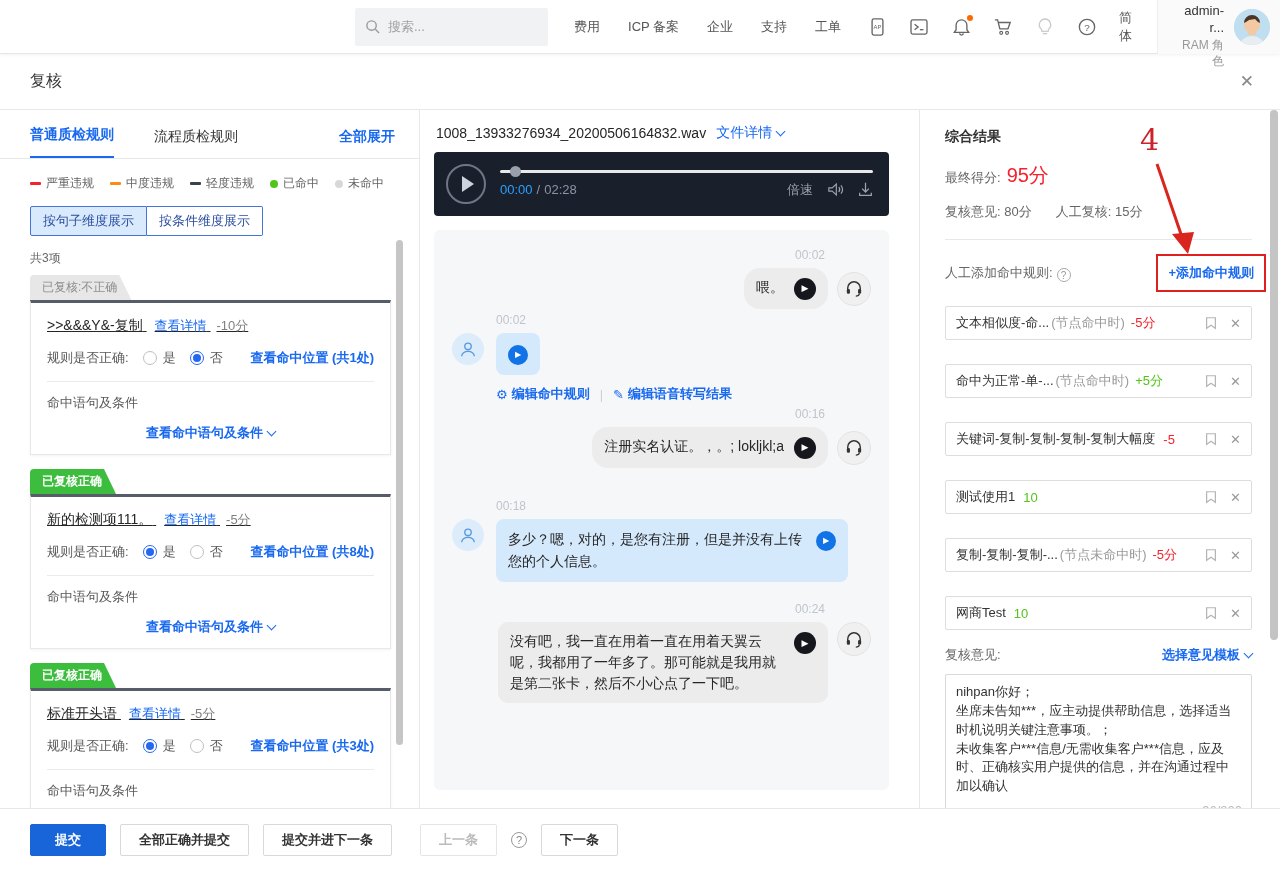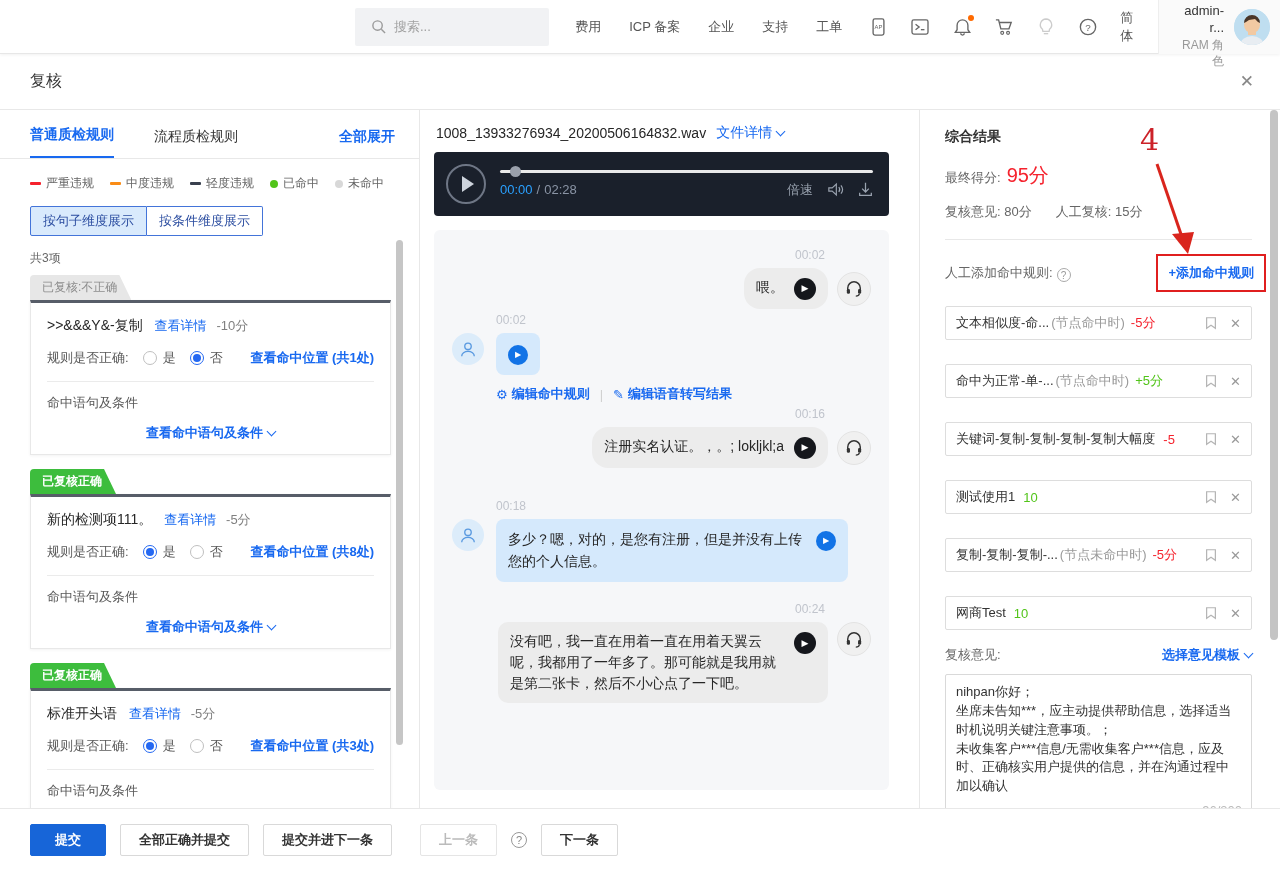--- a/index.html
+++ b/index.html
@@ -4,21 +4,21 @@
 <style>
   * { margin:0; padding:0; box-sizing:border-box; }
   html,body { width:1280px; height:870px; overflow:hidden; background:#fff;
     font-family:"Liberation Sans","DejaVu Sans",sans-serif; color:#333; }
   .uicon { font-family:"DejaVu Sans",sans-serif; }
 
   
   .navbar { height:54px; display:flex; align-items:center; border-bottom:1px solid #e7e7e7;
     box-shadow:0 1px 3px rgba(0,0,0,.06); position:relative; z-index:5; background:#fff; }
   .nav-search { margin-left:355px; width:245px; height:38px; background:#f1f2f4; border-radius:2px;
-    display:flex; align-items:center; padding:0 16px; }
+    display:flex; align-items:center; padding:0 10px; }
   .nav-search svg { flex:0 0 auto; }
   .nav-search input { border:0; outline:0; background:transparent; margin-left:8px; width:100%;
     font-size:13px; color:#333; font-family:inherit; }
   .nav-search input::placeholder { color:#a0a0a0; }
   .nav-menu { display:flex; align-items:center; margin-left:26px; gap:28px; }
   .nav-menu-item { font-size:13px; color:#555; cursor:pointer; white-space:nowrap; }
   .nav-icons { display:flex; align-items:center; margin-left:26px; gap:22px; color:#666; }
   .nav-icon { position:relative; width:20px; height:20px; display:flex; align-items:center; justify-content:center; cursor:pointer; }
   .nav-icon .dot { position:absolute; top:-2px; right:-2px; width:6px; height:6px; border-radius:50%; background:#ff6a00; }
   .nav-lang { margin-left:22px; font-size:13px; color:#555; cursor:pointer; }
@@ -57,21 +57,21 @@
   .toggle-btn.active { background:#d9eafc; }
   .total-count { font-size:12px; color:#666; margin:14px 0 8px 30px; }
   .card-list { padding:0 28px 20px 30px; }
   .rule-card { margin-bottom:14px; }
   .badge { display:inline-block; font-size:12px; padding:4px 14px 4px 12px; border-radius:4px 4px 0 0;
     clip-path:polygon(0 0, calc(100% - 12px) 0, 100% 100%, 0 100%); }
   .badge.gray  { background:#e7e7e7; color:#8c8c8c; }
   .badge.green { background:#3dbd3d; color:#fff; font-weight:bold; }
   .card-body { border:1px solid #e8e8e8; border-top:3px solid #575d68; background:#fff;
     box-shadow:0 1px 3px rgba(0,0,0,.05); padding:14px 16px 12px; }
-  .card-title { font-size:14px; color:#262626; }
+  .card-title { font-size:14px; color:#262626;text-decoration:underline; }
   .card-title .detail { font-size:13px; color:#1869f0; margin-left:8px; cursor:pointer; }
   .card-title .score { font-size:13px; color:#808080; margin-left:6px; }
   .radio-row { display:flex; align-items:center; margin-top:14px; font-size:13px; color:#595959; }
   .radio { width:14px; height:14px; border-radius:50%; border:1px solid #bfbfbf; display:inline-block;
     position:relative; margin:0 6px 0 14px; flex:0 0 auto; cursor:pointer; }
   .radio.checked { border-color:#2468f2; }
   .radio.checked::after { content:""; position:absolute; inset:2px; border-radius:50%; background:#2468f2; }
   .pos-link { margin-left:auto; font-size:13px; color:#1869f0; font-weight:bold; cursor:pointer; white-space:nowrap; }
   .card-div { border-top:1px solid #ebebeb; margin:14px 0 12px; }
   .hit-label { font-size:13px; color:#595959; }

